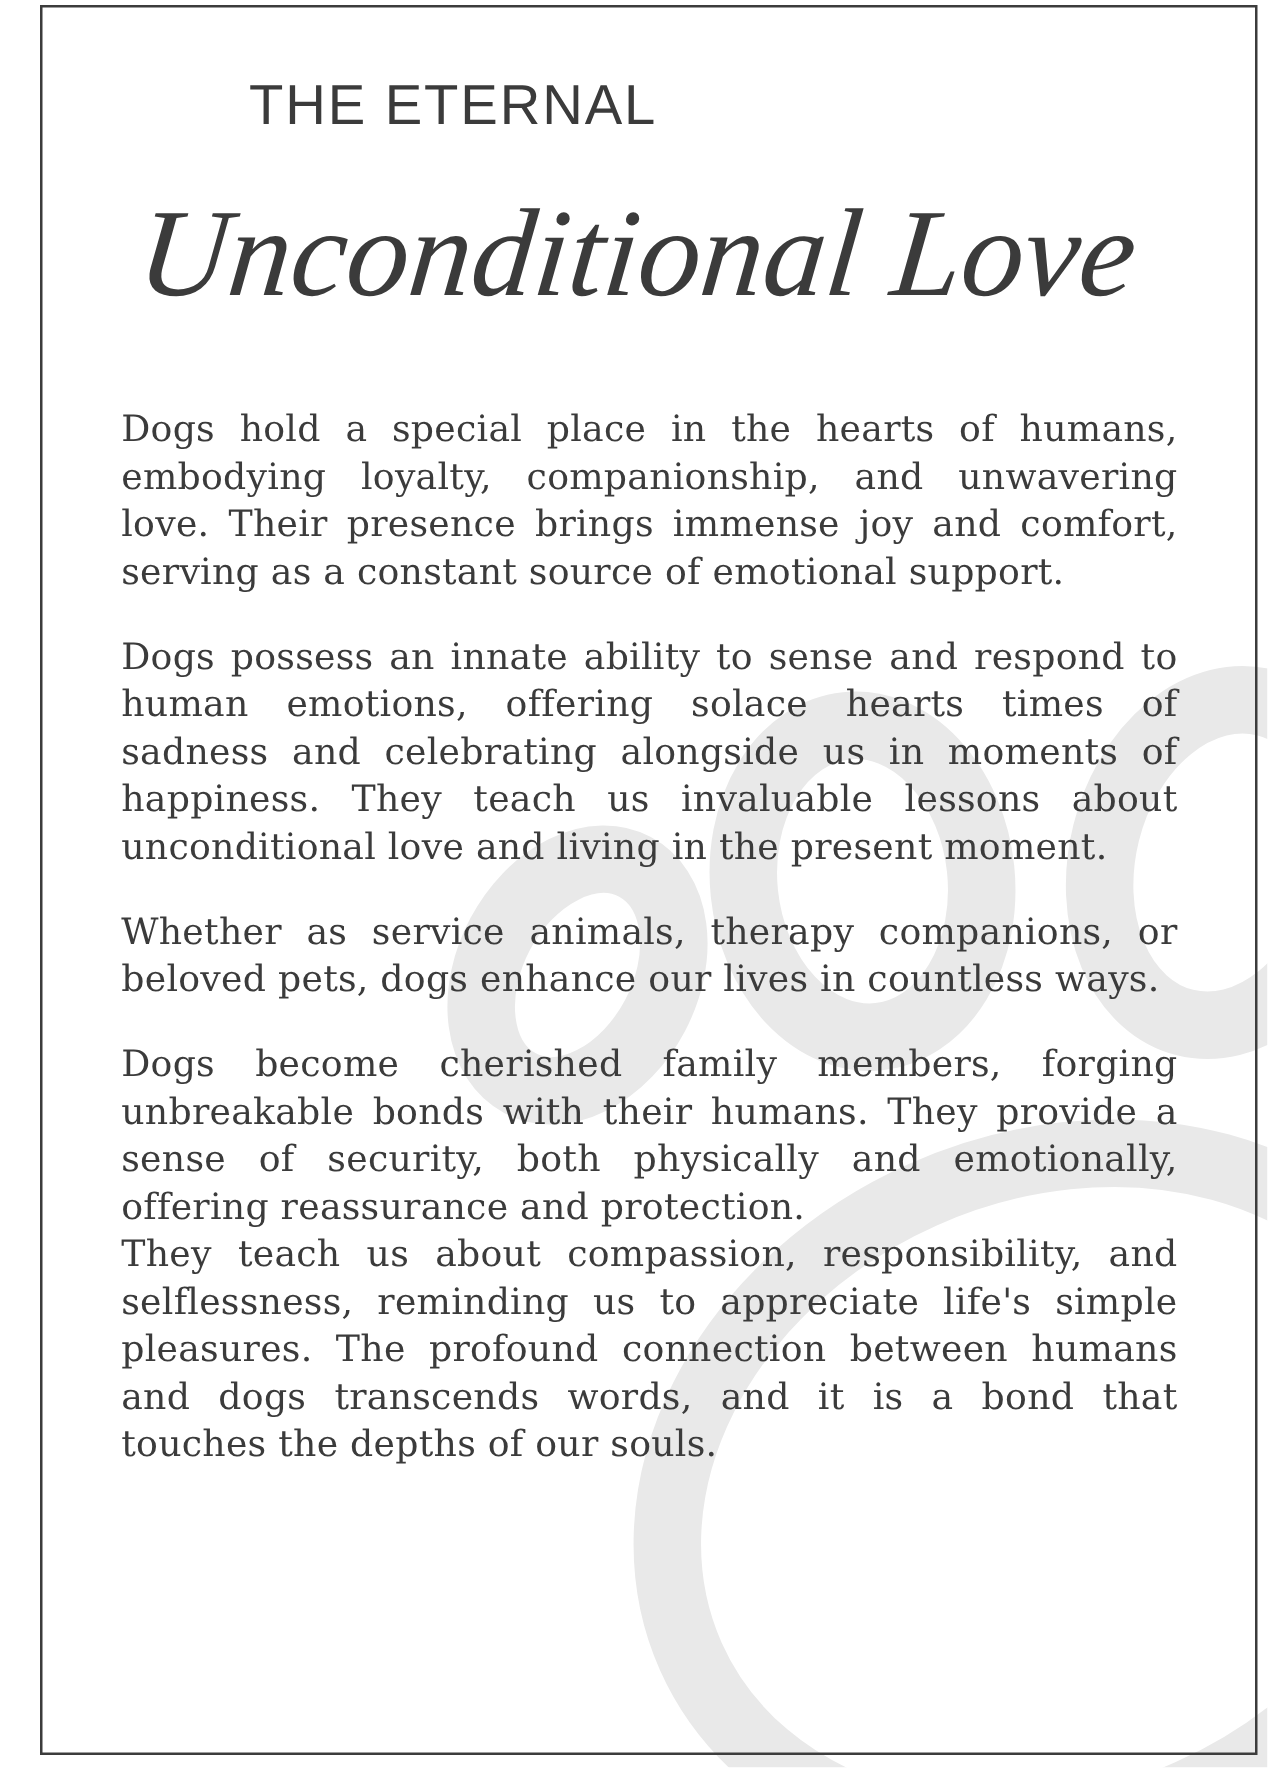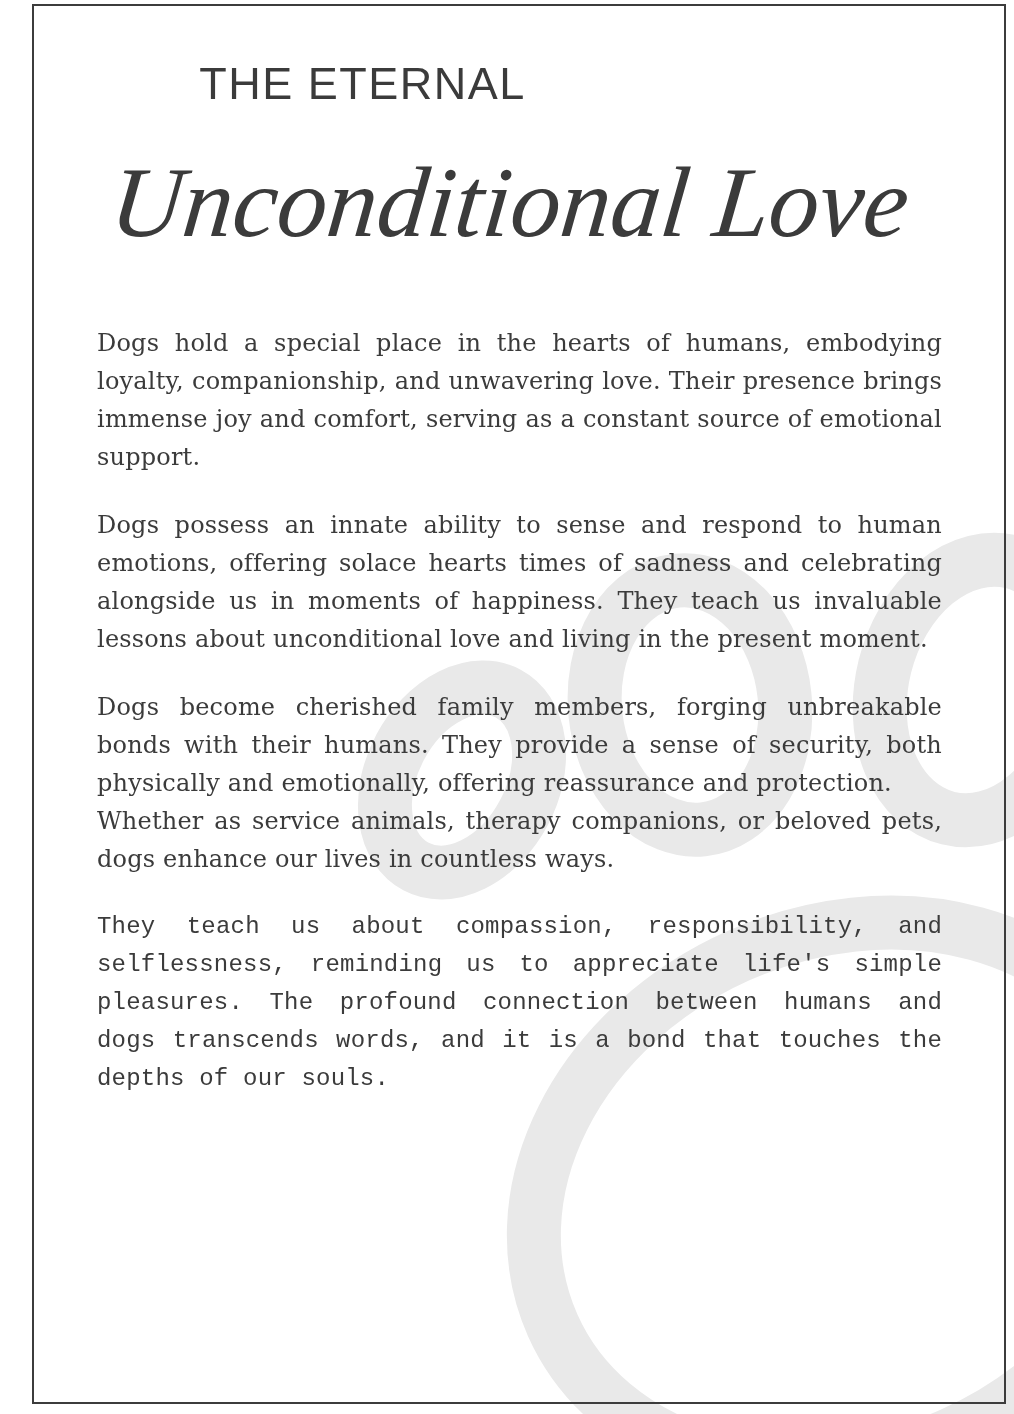--- a/index.html
+++ b/index.html
@@ -51,29 +51,29 @@
     font-size: 100px;
     line-height: 110px;
     color: #3b3b3b;
     transform: skewX(-6deg);
     white-space: nowrap;
   }
   .body-text {
     position: absolute;
     top: 324px; left: 97px; width: 845px;
     font-family: "DejaVu Serif", serif;
-    font-size: 24px;
+    font-size: 29px;
     line-height: 38px;
     letter-spacing: 0.2px;
     color: #3b3b3b;
     text-align: justify;
   }
   .para { margin: 0 0 30px 0; }
   .para.no-gap { margin-bottom: 0; }
-  .para.last { margin-bottom: 0; font-family: Liberation Mono, monospace; }
+  .para.last { margin-bottom: 0; }
 </style>
 </head>
 <body>
 
 <div class="page">
 
   <svg class="watermark" viewBox="0 0 1014 1414" xmlns="http://www.w3.org/2000/svg" aria-hidden="true">
     <g fill="none" stroke="#e9e9e9" stroke-width="54">
       <ellipse cx="462" cy="780" rx="70" ry="98" transform="rotate(28 462 780)"></ellipse>
       <ellipse cx="690" cy="705" rx="95" ry="125" transform="rotate(-6 690 705)"></ellipse>
@@ -88,19 +88,19 @@
 
     <div class="title">
       <div>THE ETERNAL</div>
     </div>
 
     <div class="script-title">Unconditional Love</div>
 
     <div class="body-text">
       <p class="para">Dogs hold a special place in the hearts of humans, embodying loyalty, companionship, and unwavering love. Their presence brings immense joy and comfort, serving as a constant source of emotional support.</p>
       <p class="para">Dogs possess an innate ability to sense and respond to human emotions, offering solace hearts times of sadness and celebrating alongside us in moments of happiness. They teach us invaluable lessons about unconditional love and living in the present moment.</p>
+      <p class="para">Whether as service animals, therapy companions, or beloved pets, dogs enhance our lives in countless ways.</p>
       <p class="para no-gap">Dogs become cherished family members, forging unbreakable bonds with their humans. They provide a sense of security, both physically and emotionally, offering reassurance and protection.</p>
-      <p class="para">Whether as service animals, therapy companions, or beloved pets, dogs enhance our lives in countless ways.</p>
       <p class="para last">They teach us about compassion, responsibility, and selflessness, reminding us to appreciate life's simple pleasures. The profound connection between humans and dogs transcends words, and it is a bond that touches the depths of our souls.</p>
     </div>
 
   </div>
 </div>
 
 </body></html>

